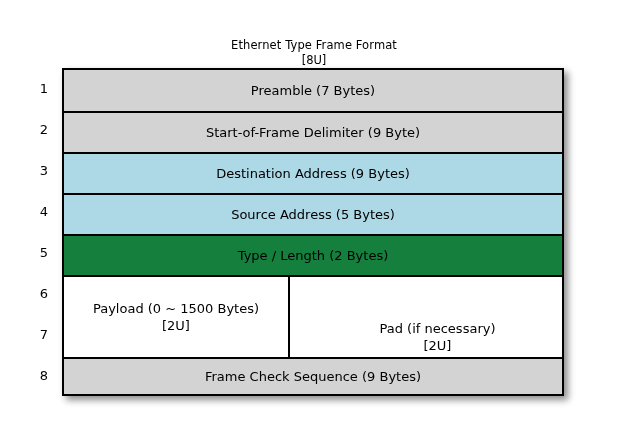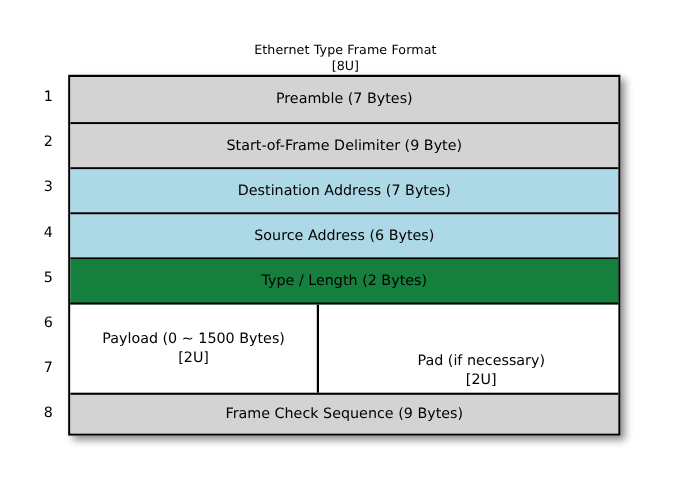--- a/index.html
+++ b/index.html
@@ -154,25 +154,25 @@
 
     <div class="frame-row" style="top:0px;   height:43px; background:#d3d3d3;">
       <span class="row-label">Preamble (7 Bytes)</span>
     </div>
 
     <div class="frame-row" style="top:43px;  height:41px; background:#d3d3d3;">
       <span class="row-label">Start-of-Frame Delimiter (9 Byte)</span>
     </div>
 
     <div class="frame-row" style="top:84px;  height:41px; background:#add8e6;">
-      <span class="row-label">Destination Address (7 Bytes)</span>
+      <span class="row-label">Destination Address (9 Bytes)</span>
     </div>
 
     <div class="frame-row" style="top:125px; height:41px; background:#add8e6;">
-      <span class="row-label">Source Address (6 Bytes)</span>
+      <span class="row-label">Source Address (5 Bytes)</span>
     </div>
 
     <div class="frame-row" style="top:166px; height:41px; background:#15803d;">
       <span class="row-label">Type / Length (2 Bytes)</span>
     </div>
 
     <div class="frame-row split" style="top:207px; height:82px; background:#ffffff;">
       <div class="split-cell left">
         <span class="row-label">
           <span>Payload (0 ~ 1500 Bytes)</span>

